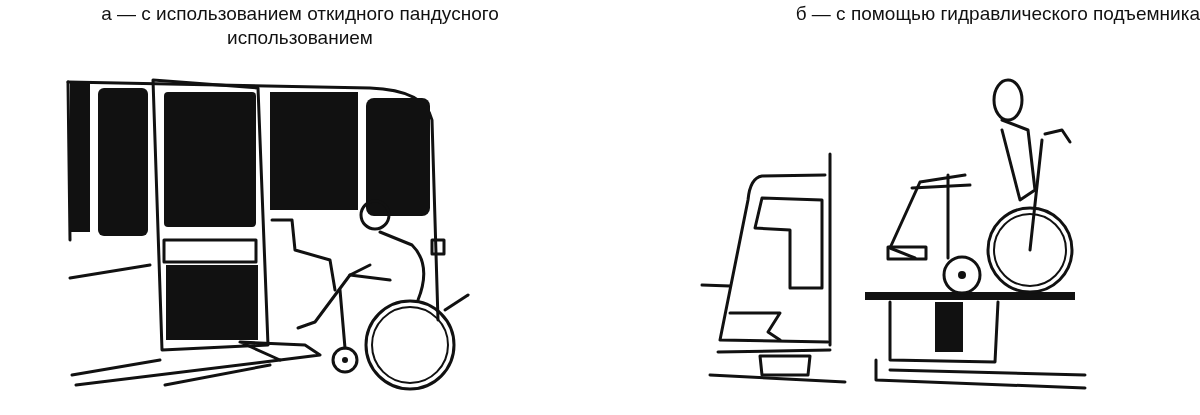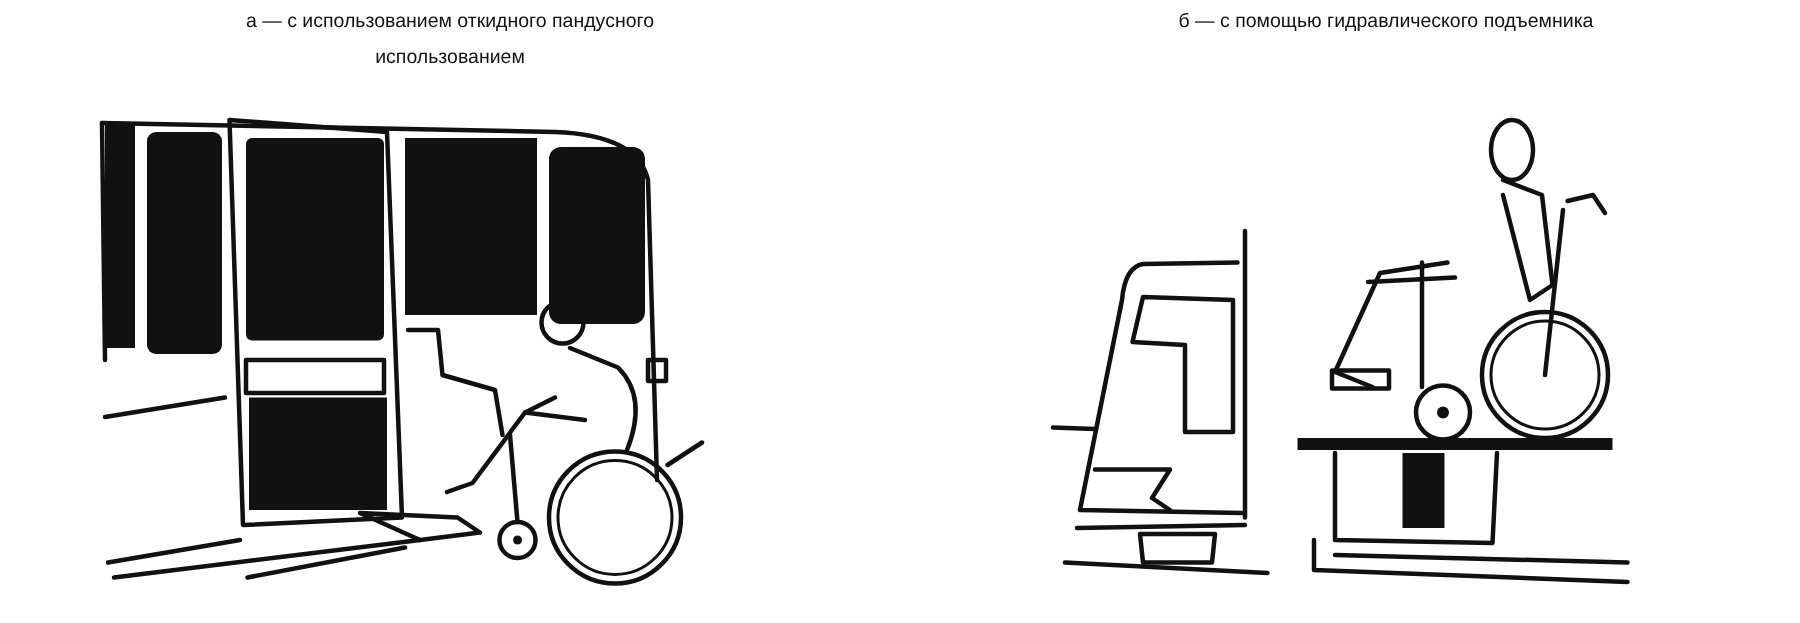--- a/index.html
+++ b/index.html
@@ -1,20 +1,20 @@
 <!DOCTYPE html>
 <html><head>
 <meta charset="utf-8">
 <style>
   html, body { margin:0; padding:0; background:#ffffff; }
   body { width:1200px; height:415px; position:relative; overflow:hidden;
          font-family:"Liberation Sans", sans-serif; color:#111; }
-  .caption { position:absolute; font-size:13px; line-height:24px; text-align:center; }
+  .caption { position:absolute; font-size:19px; line-height:24px; text-align:center; }
   #cap-a { left:0; top:2px; width:600px; }
-  #cap-b { left:600px; top:2px; width:600px; padding-left:48px; box-sizing:border-box; text-align:center; }
+  #cap-b { left:600px; top:2px; width:600px; padding-left:48px; box-sizing:border-box; text-align:right; }
   .fig { position:absolute; }
   #fig-a { left:40px; top:60px; width:460px; height:355px; }
   #fig-b { left:690px; top:70px; width:420px; height:345px; }
   svg { display:block; }
   .ink { stroke:#111; fill:none; stroke-width:3; stroke-linecap:round; stroke-linejoin:round; }
   .thin { stroke:#111; fill:none; stroke-width:2; stroke-linecap:round; }
   .dark { fill:#111; }
 </style>
 </head>
 <body>

